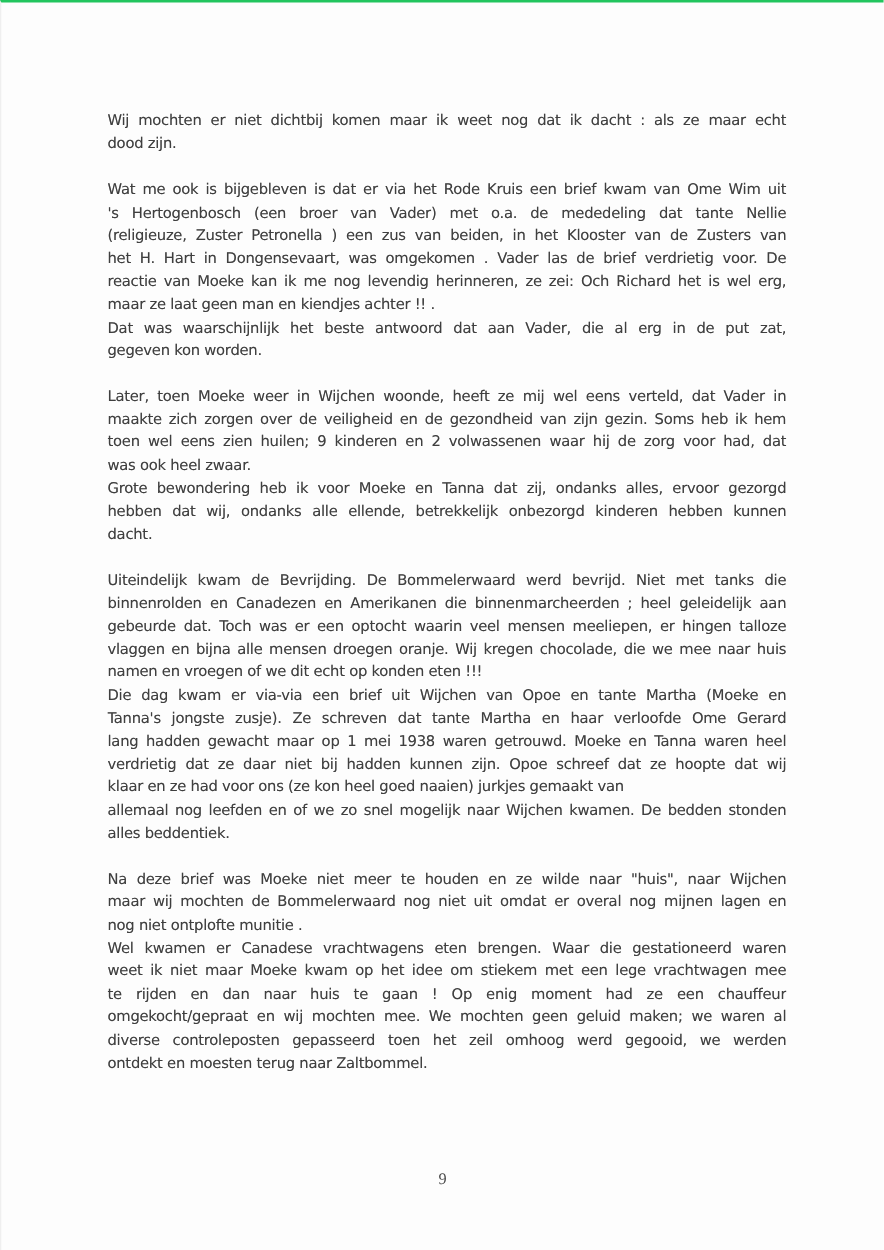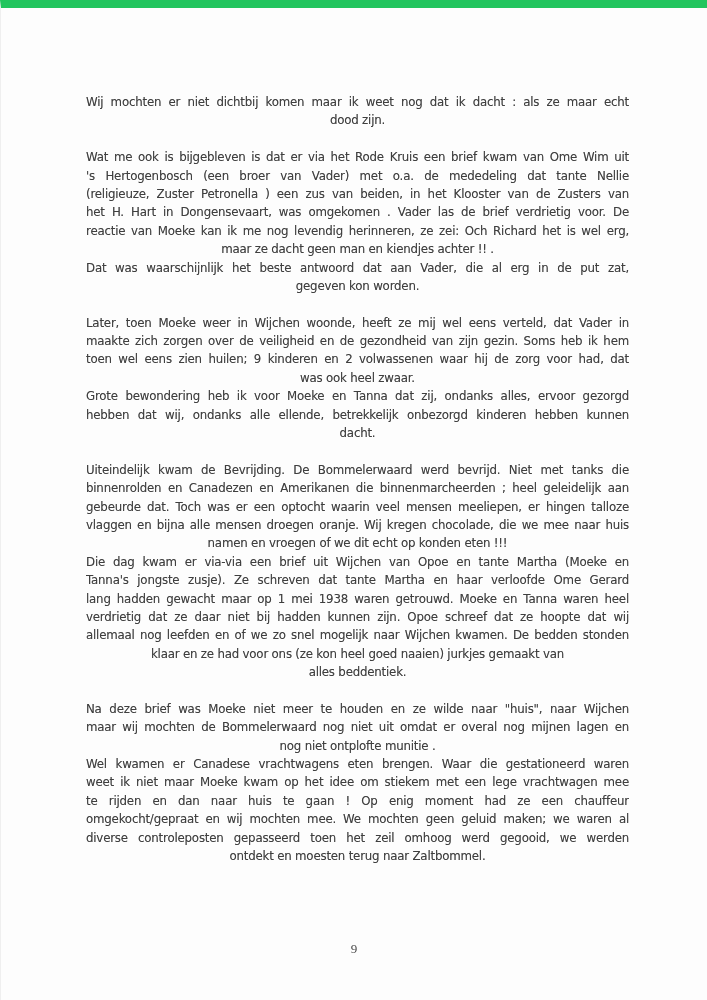--- a/index.html
+++ b/index.html
@@ -5,21 +5,21 @@
   html, body {
     margin: 0;
     padding: 0;
     background: #ffffff;
   }
   .page {
     position: relative;
     width: 707px;
     height: 1000px;
     background: #fdfdfd;
-    border-top: 8px solid #22c55e;
+    border-top: 2px solid #22c55e;
     border-left: 1px solid #efefef;
     box-sizing: border-box;
     overflow: hidden;
     font-family: "DejaVu Sans", "Liberation Sans", sans-serif;
     color: #3f3f3f;
     padding-left: 32px;
   }
   .content {
     position: absolute;
     left: 85px;
@@ -29,21 +29,21 @@
   .block {
     margin: 0 0 18.4px 0;
   }
   .line {
     font-size: 11.8px;
     line-height: 18.4px;
     letter-spacing: -0.2px;
     white-space: normal;
     height: 18.4px;
     overflow: hidden;
-    text-align: center;
+    text-align: left;
     text-shadow: 0 0 0.5px rgba(70,70,70,0.45);
   }
   .line.j {
     text-align: justify;
     text-align-last: justify;
   }
   .page-number {
     position: absolute;
     top: 933px;
     left: 0;
@@ -62,21 +62,21 @@
       <div class="block">
         <div class="line j">Wij mochten er niet dichtbij komen maar ik weet nog dat ik dacht : als ze maar echt</div>
         <div class="line">dood zijn.</div>
       </div>
       <div class="block">
         <div class="line j">Wat me ook is bijgebleven is dat er via het Rode Kruis een brief kwam van Ome Wim uit</div>
         <div class="line j">'s Hertogenbosch (een broer van Vader) met o.a. de mededeling dat tante Nellie</div>
         <div class="line j">(religieuze, Zuster Petronella ) een zus van beiden, in het Klooster van de Zusters van</div>
         <div class="line j">het H. Hart in Dongensevaart, was omgekomen . Vader las de brief verdrietig voor. De</div>
         <div class="line j">reactie van Moeke kan ik me nog levendig herinneren, ze zei: Och Richard het is wel erg,</div>
-        <div class="line">maar ze dacht geen man en kiendjes achter !! .</div>
+        <div class="line">maar ze laat geen man en kiendjes achter !! .</div>
         <div class="line j">Dat was waarschijnlijk het beste antwoord dat aan Vader, die al erg in de put zat,</div>
         <div class="line">gegeven kon worden.</div>
       </div>
       <div class="block">
         <div class="line j">Later, toen Moeke weer in Wijchen woonde, heeft ze mij wel eens verteld, dat Vader in</div>
         <div class="line j">maakte zich zorgen over de veiligheid en de gezondheid van zijn gezin. Soms heb ik hem</div>
         <div class="line j">toen wel eens zien huilen; 9 kinderen en 2 volwassenen waar hij de zorg voor had, dat</div>
         <div class="line">was ook heel zwaar.</div>
         <div class="line j">Grote bewondering heb ik voor Moeke en Tanna dat zij, ondanks alles, ervoor gezorgd</div>
         <div class="line j">hebben dat wij, ondanks alle ellende,  betrekkelijk onbezorgd kinderen hebben kunnen</div>
@@ -85,22 +85,22 @@
       <div class="block">
         <div class="line j">Uiteindelijk kwam de Bevrijding.  De Bommelerwaard werd bevrijd. Niet met tanks die</div>
         <div class="line j">binnenrolden en Canadezen en Amerikanen die binnenmarcheerden ; heel geleidelijk aan</div>
         <div class="line j">gebeurde dat. Toch was er een optocht waarin veel mensen meeliepen, er hingen talloze</div>
         <div class="line j">vlaggen en bijna alle mensen droegen oranje. Wij kregen chocolade, die we mee naar huis</div>
         <div class="line">namen en vroegen of we dit echt op konden eten !!!</div>
         <div class="line j">Die dag kwam er via-via een brief uit Wijchen van Opoe en tante Martha (Moeke en</div>
         <div class="line j">Tanna's jongste zusje). Ze schreven dat tante Martha en haar verloofde Ome Gerard</div>
         <div class="line j">lang hadden gewacht maar op 1 mei 1938 waren getrouwd. Moeke en Tanna waren heel</div>
         <div class="line j">verdrietig dat ze daar niet bij hadden kunnen zijn. Opoe schreef dat ze hoopte dat wij</div>
+        <div class="line">klaar en ze had voor ons (ze kon heel goed naaien) jurkjes gemaakt van</div>
         <div class="line j">allemaal nog leefden en of we zo snel mogelijk naar Wijchen kwamen. De bedden stonden</div>
-        <div class="line">klaar en ze had voor ons (ze kon heel goed naaien) jurkjes gemaakt van</div>
         <div class="line">alles beddentiek.</div>
       </div>
       <div class="block">
         <div class="line j">Na deze brief was Moeke niet meer te houden en ze wilde naar "huis", naar Wijchen</div>
         <div class="line j">maar wij mochten de Bommelerwaard nog niet uit omdat er overal nog mijnen lagen en</div>
         <div class="line">nog niet ontplofte munitie .</div>
         <div class="line j">Wel kwamen er Canadese vrachtwagens eten brengen. Waar die gestationeerd waren</div>
         <div class="line j">weet ik niet maar Moeke kwam op het idee  om stiekem met een lege vrachtwagen mee</div>
         <div class="line j">te rijden en dan naar huis te gaan ! Op enig moment had ze een chauffeur</div>
         <div class="line j">omgekocht/gepraat en wij mochten mee. We mochten geen geluid maken; we waren al</div>

